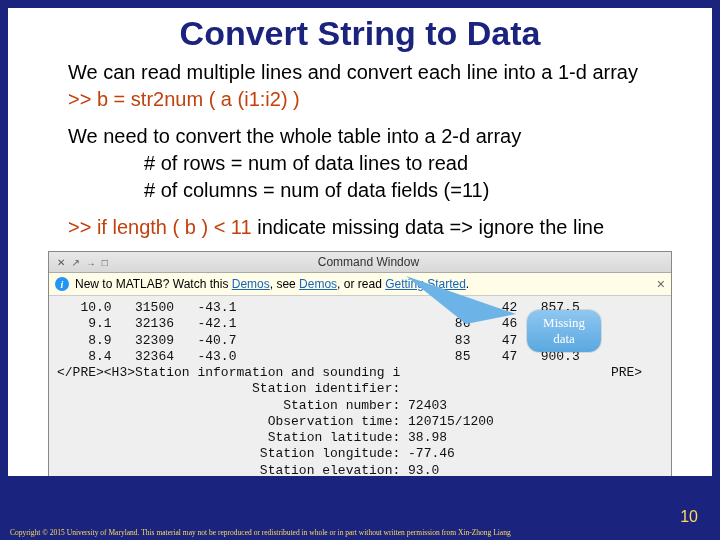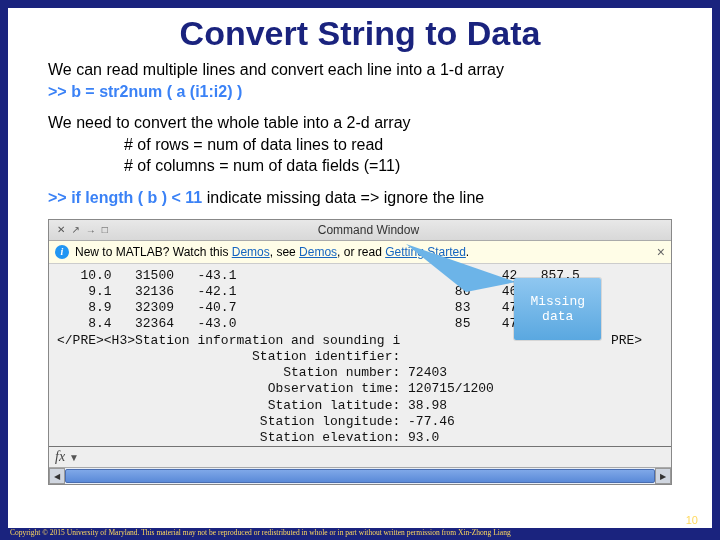--- a/index.html
+++ b/index.html
@@ -1,41 +1,41 @@
 <!DOCTYPE html>
 <html><head>
 <meta charset="utf-8">
 <style>
 body{margin:0;width:720px;height:540px;background:#1a237e;font-family:Verdana,Arial,sans-serif;overflow:hidden;position:relative}
-.content{background:#fff;margin:8px 8px 0 8px;height:520px;padding:0;position:relative;overflow:hidden}
+.content{background:#fff;margin:8px 8px 0 8px;height:468px;padding:0;position:relative;overflow:hidden}
 .title{color:#1a237e;font-size:34px;font-weight:bold;text-align:center;padding:6px 0 2px 0;font-family:Verdana,sans-serif}
-.body{padding:4px 40px;color:#000;font-size:16px;line-height:1.35}
-.cmd{color:#3b82f6;font-weight:bold}
+.body{padding:4px 60px;color:#000;font-size:20px;line-height:1.35}
+.cmd{color:#c2410c;font-weight:normal}
 .indent{margin-left:76px}
 .matlab-win{margin:6px 40px 0 40px;border:1px solid #888;background:#f5f5f5;font-family:Arial,sans-serif;font-size:12px;position:relative}
 .titlebar{background:linear-gradient(#e8e8e8,#d8d8d8);height:20px;border-bottom:1px solid #aaa;display:flex;align-items:center}
 .tb-icons{display:flex;gap:6px;padding:0 8px;color:#555;font-size:10px}
 .tb-title{flex:1;text-align:center;font-weight:normal;color:#333;margin-left:-50px}
 .infobar{background:#fffde7;border-bottom:1px solid #ccc;padding:3px 6px;font-size:12px;display:flex;align-items:center}
 .info-i{width:14px;height:14px;border-radius:50%;background:#2196f3;color:#fff;display:inline-flex;align-items:center;justify-content:center;font-size:10px;font-weight:bold;margin-right:6px;font-style:italic;font-family:serif}
 .info-link{color:#1565c0;text-decoration:underline}
 .info-close{margin-left:auto;color:#666;font-size:14px;cursor:pointer}
 .mono-area{background:#efefef;padding:4px 8px 0 8px;font-family:"Courier New",monospace;font-size:13px;color:#111;white-space:pre;min-height:125px;position:relative;line-height:1.25}
 .fx-row{border-top:1px solid #737373;background:#eee;padding:2px 6px;font-style:italic;font-family:serif;font-size:14px;color:#444;display:flex;align-items:center}
 .fx-arrow{font-style:normal;font-size:10px;margin-left:4px;color:#555}
 .scrollbar{height:16px;background:#e8eef7;border-top:1px solid #aaa;display:flex;align-items:center;padding:0 14px;position:relative}
 .scroll-arrow{position:absolute;width:14px;height:14px;background:#d0d6e0;border:1px solid #999;display:flex;align-items:center;justify-content:center;font-size:8px;color:#333;top:0}
 .scroll-arrow.left{left:0}
 .scroll-arrow.right{right:0}
 .scroll-thumb{height:12px;flex:1;background:linear-gradient(#7fa8e8,#5a8ad8);border:1px solid #4a6db0;border-radius:2px;margin:0 2px}
 .callout{position:absolute;right:70px;top:58px;z-index:5}
-.callout-bubble{background:linear-gradient(#8fc7f0,#5aa8e0);color:#fff;padding:16px 16px;border-radius:2px;font-family:Liberation Mono, monospace;font-size:13px;box-shadow:0 0 0 1px rgba(0,0,0,.1);text-align:center}
+.callout-bubble{background:linear-gradient(#8fc7f0,#5aa8e0);color:#fff;padding:5px 16px;border-radius:12px;font-family:Liberation Serif, serif;font-size:13px;box-shadow:0 0 0 1px rgba(0,0,0,.1);text-align:center}
 .callout-svg{position:absolute;right:55px;top:-34px;width:140px;height:55px;z-index:-1}
 .copyright{position:absolute;bottom:3px;left:10px;right:10px;color:#ffd95e;font-size:7.5px;font-family:"Times New Roman",serif}
-.pagenum{position:absolute;bottom:14px;right:22px;color:#ffd95e;font-size:11px;font-family:Verdana,sans-serif}
+.pagenum{position:absolute;bottom:14px;right:22px;color:#ffd95e;font-size:16px;font-family:Verdana,sans-serif}
 </style>
 </head>
 <body>
 
 <div class="content">
   <div class="title">Convert String to Data</div>
   <div class="body">
     <div>We can read multiple lines and convert each line into a 1-d array</div>
     <div class="cmd">&gt;&gt; b = str2num ( a (i1:i2) )</div>
     <div style="height:10px"></div>

